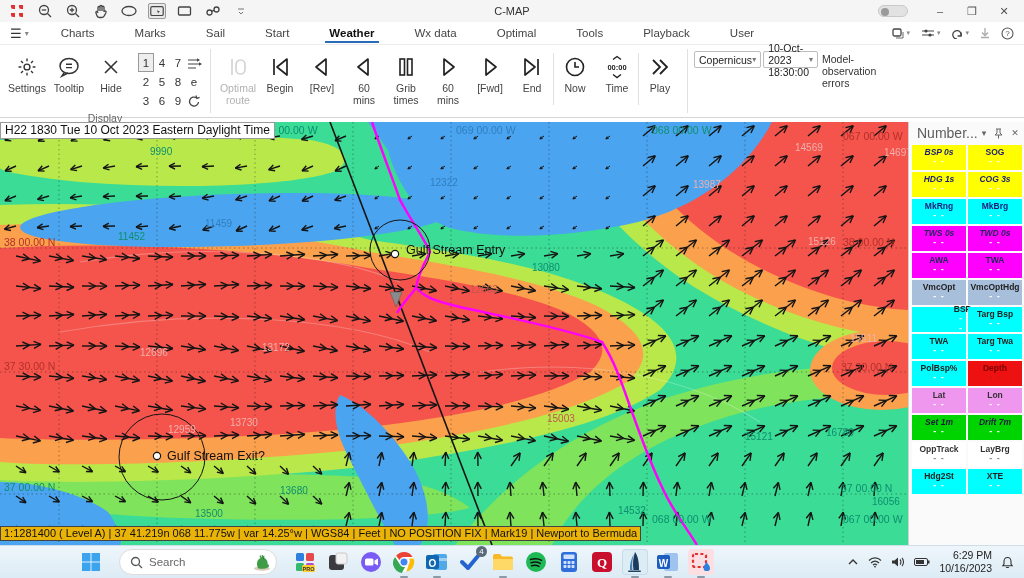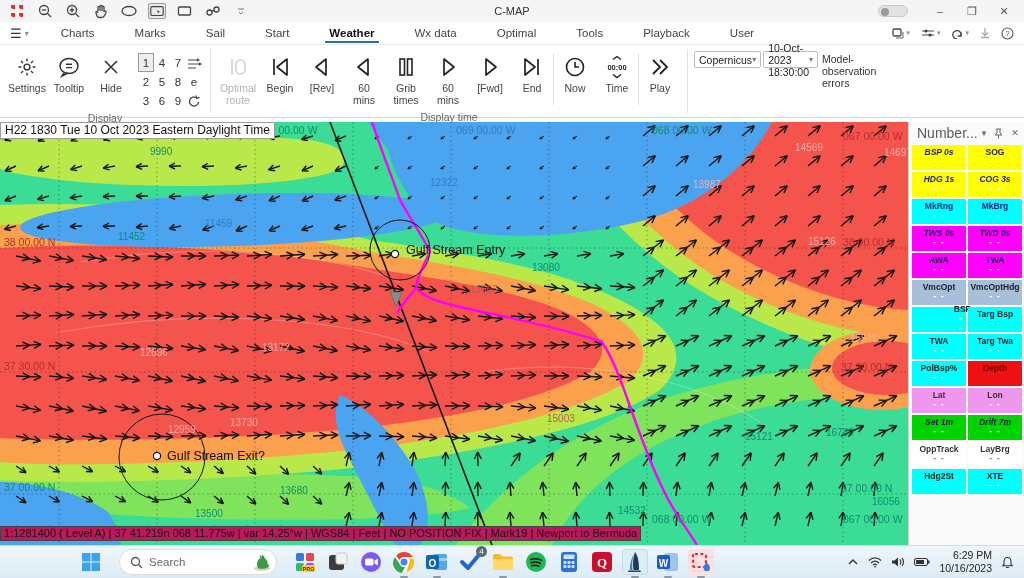--- a/index.html
+++ b/index.html
@@ -41,21 +41,21 @@
   .numgrid span { display:flex; align-items:center; justify-content:center; }
   .numgrid .sel { border:1px solid #999; background:#eee; }
   .windmodels { display:flex; flex-direction:row; gap:2px; padding-top:2px; width:150px;}
   .dropdown { border:1px solid #bdbdbd; border-radius:2px; height:17px; font-size:10.5px; color:#222; display:flex; align-items:center; padding:0 4px; justify-content:space-between; background:#fff;}
   .dropdown .caret { color:#777; font-size:8px; }
   .moblink { font-size:10.5px; color:#333; padding:2px 2px 0; }
 
   
   .map { position:absolute; top:122px; left:0; width:908px; height:423px; background:#3bdc96; overflow:hidden; }
   .map-title { position:absolute; top:0; left:0; background:#fff; border:1px solid #9a9a9a; font-size:12px; padding:0 4px 1px; white-space:nowrap; z-index:5; color:#111;}
-  .map-status { position:absolute; top:404px; left:0; background:#be185d; border:1px solid #444; font-size:11px; padding:0 3px 1px; white-space:nowrap; z-index:5; color:#111;}
+  .map-status { position:absolute; top:404px; left:0; background:#eab308; border:1px solid #444; font-size:11px; padding:0 3px 1px; white-space:nowrap; z-index:5; color:#111;}
 
   
   .numpanel { position:absolute; top:122px; left:908px; width:116px; height:423px; background:#fafafa; border-left:1px solid #d0d0d0; }
   .np-head { display:flex; align-items:center; padding:3px 4px 2px 8px; color:#5c5c5c; }
   .np-title { font-size:14px; flex:1; }
   .np-ic { font-size:9px; color:#666; padding:0 4px; }
   .np-grid { display:grid; grid-template-columns:54px 54px; gap:2px; padding:2px 2px 0 3px; }
   .np-cell { height:25px; display:flex; flex-direction:column; align-items:center; justify-content:center; line-height:1.1; }
   .np-cell .l { font-size:8.5px; font-weight:bold; }
   .np-cell .v { font-size:9px; font-weight:bold; letter-spacing:1px;}
@@ -353,21 +353,20 @@
           <div class="vsep" style="height: 52px;"></div>
           <div class="bigbtn">
             <div class="ic">
               <svg width="26" height="24" viewBox="0 0 26 24">
                 <path d="M6 5 L13 12 L6 19 M13 5 L20 12 L13 19" fill="none" stroke="#222" stroke-width="1.8"></path>
               </svg>
             </div>
             <div class="lb">Play</div>
           </div>
         </div>
-      <div class="rgroup-label">Display time</div>
     </div>
     <div class="vsep"></div>
     <div class="rgroup">
       <div class="rgroup-body">
         <div class="windmodels">
           <div class="dropdown">
               <span>Copernicus</span>
               <span class="caret">▾</span>
             </div>
           <div class="dropdown">

